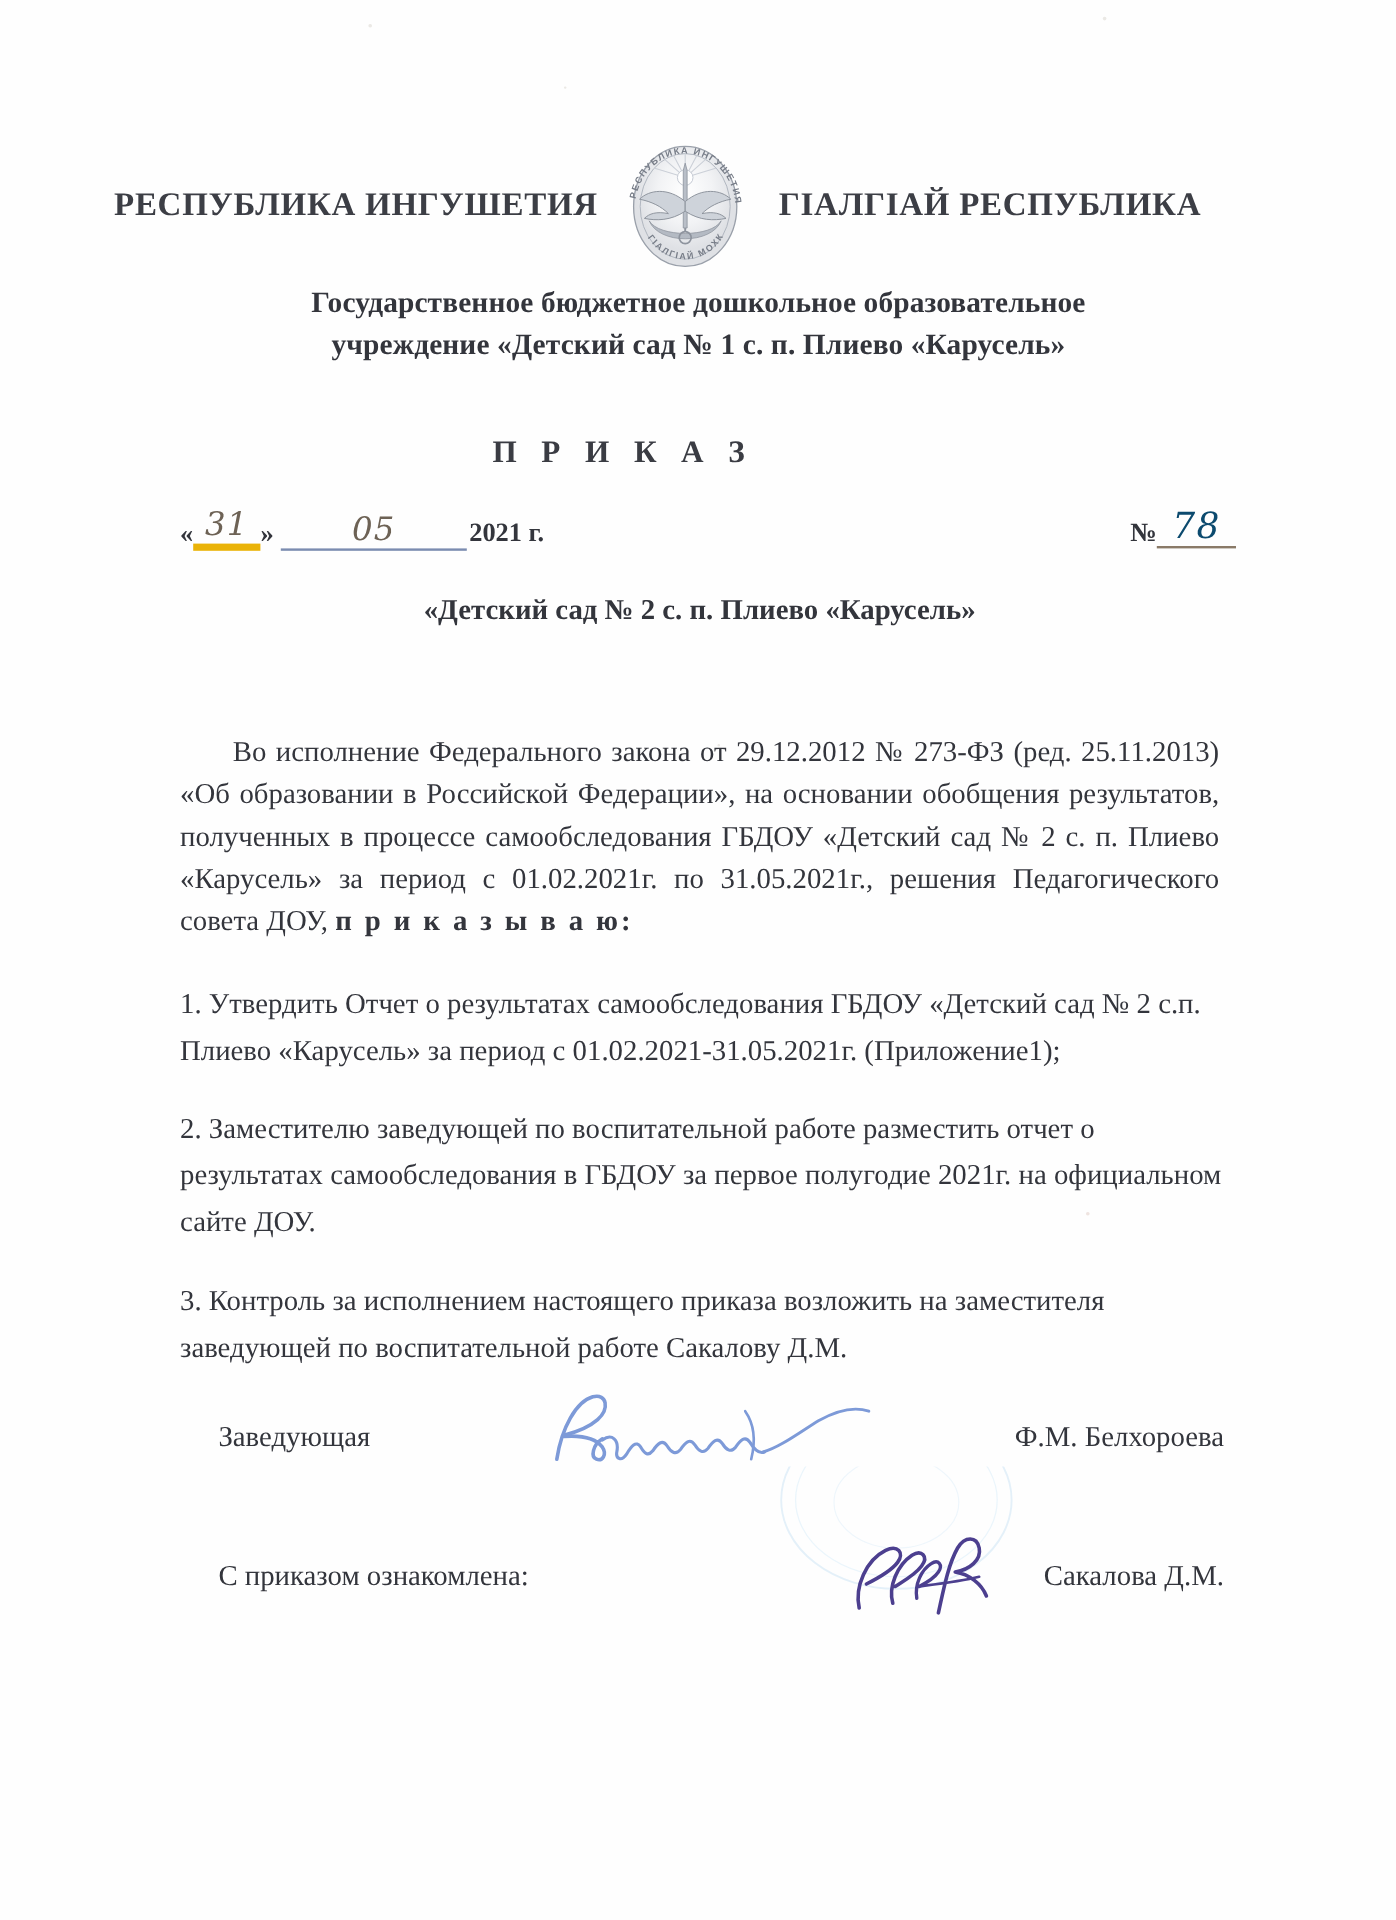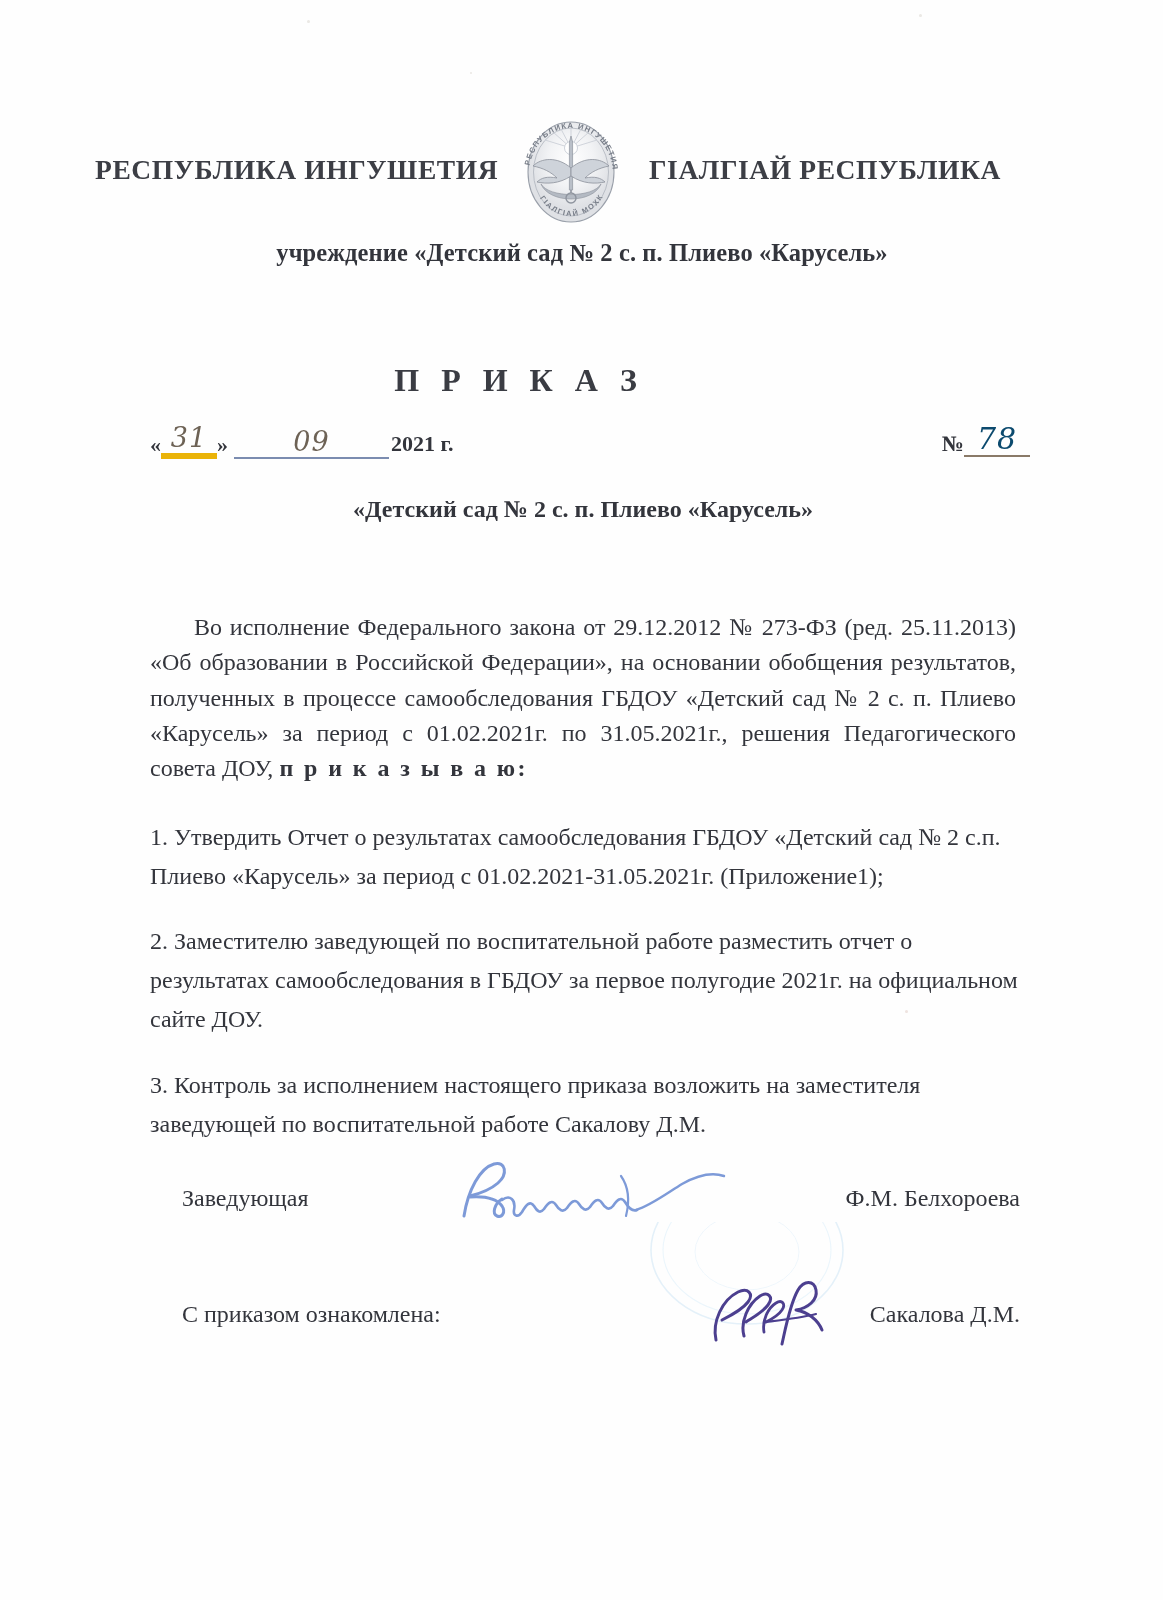--- a/index.html
+++ b/index.html
@@ -66,21 +66,21 @@
     letter-spacing: 0.1px;
   }
 
   
   .doc-type {
     position: absolute;
     top: 362px;
     left: 0;
     width: 1038px;
     text-align: center;
-    font-size: 32px;
+    font-size: 26px;
     font-weight: 700;
     letter-spacing: 7px;
     color: #3a3c43;
   }
 
   
   .daterow {
     position: absolute;
     top: 424px;
     left: 150px;
@@ -313,31 +313,32 @@
         <text font-size="7.4" font-family="Liberation Sans, sans-serif" font-weight="700" fill="#767c87" letter-spacing="1.6">
           <textPath href="#arcBot" startOffset="20%">ГIАЛГIАЙ МОХК</textPath>
         </text>
       </svg>
     </div>
 
     <div class="lh-right">ГIАЛГIАЙ РЕСПУБЛИКА</div>
   </div>
 
   <div class="inst-name">
-    <div>учреждение «Детский сад № 2 с. п. Плиево «Карусель»</div>
+    <div>Государственное бюджетное дошкольное образовательное</div>
+    <div>учреждение «Детский сад № 1 с. п. Плиево «Карусель»</div>
   </div>
 
   <div class="doc-type">П Р И К А З</div>
 
   <div class="daterow">
     <div class="date-left">
       <span class="guil">«</span>
       <span class="day-slot hw">31</span>
       <span class="guil">»</span>
-      <span class="month-slot hw">09</span>
+      <span class="month-slot hw">05</span>
       <span class="year-label">2021 г.</span>
     </div>
     <div class="date-right">
       <span>№</span>
       <span class="num-slot hw">78</span>
     </div>
   </div>
 
   <div class="subject">
     <div>«Детский сад № 2 с. п. Плиево «Карусель»</div>

